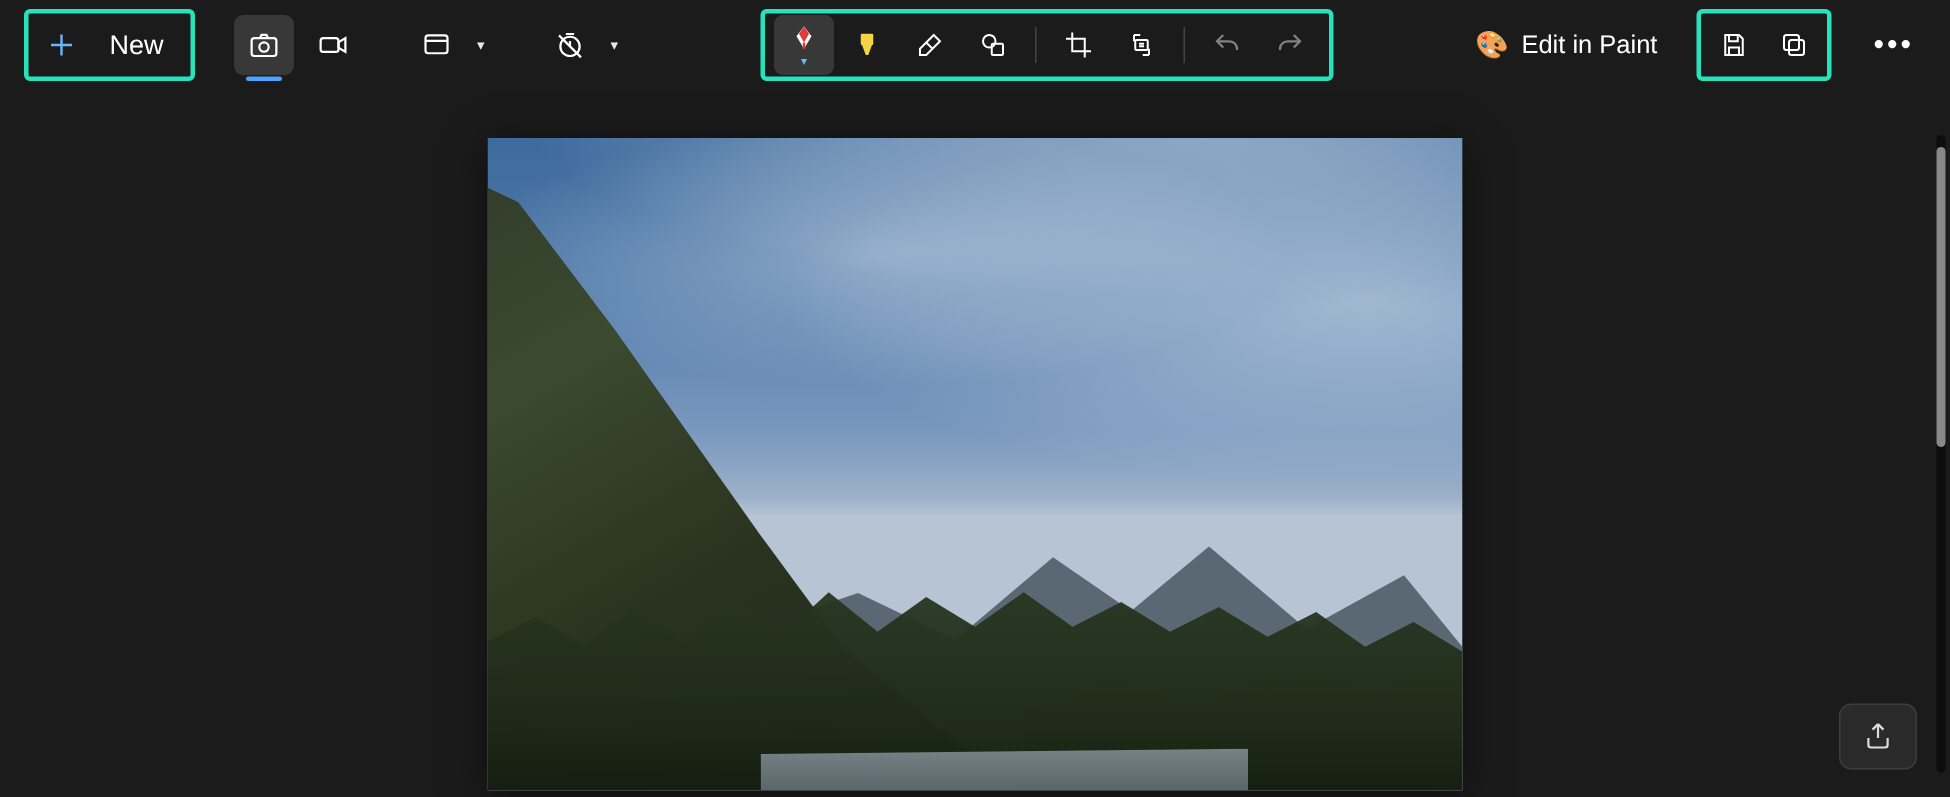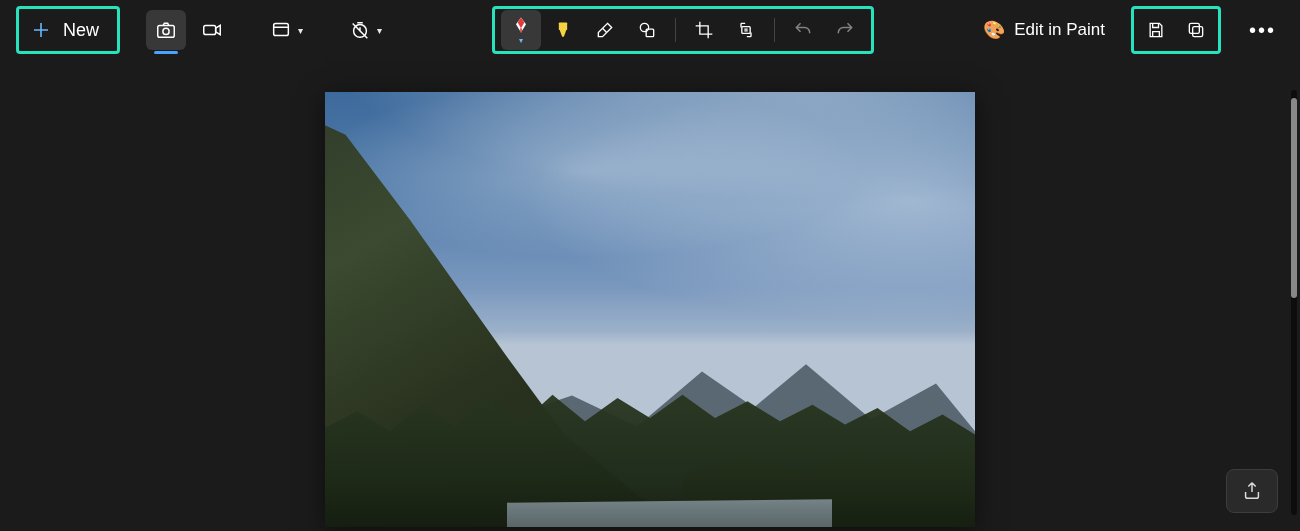--- a/index.html
+++ b/index.html
@@ -38,21 +38,21 @@
     min-width:40px;
     border:none;
     background:transparent;
     color:var(--text);
     display:inline-flex;
     align-items:center;
     justify-content:center;
     border-radius:6px;
     cursor:pointer;
     padding:0 8px;
-    gap:10px;
+    gap:20px;
     font-size:16px;
   }
   .btn.active{background:#383838;}
   .chev{margin-left:-4px;font-size:10px;opacity:.9;}
   .sep{width:1px;height:24px;background:#444;margin:0 6px;}
   .new-btn{font-size:18px;padding:0 14px 0 8px;}
   .new-btn svg{margin-right:2px;}
   .spacer{flex:1;}
   .edit-paint{display:flex;align-items:center;gap:8px;font-size:17px;}
   .palette{font-size:18px;}

